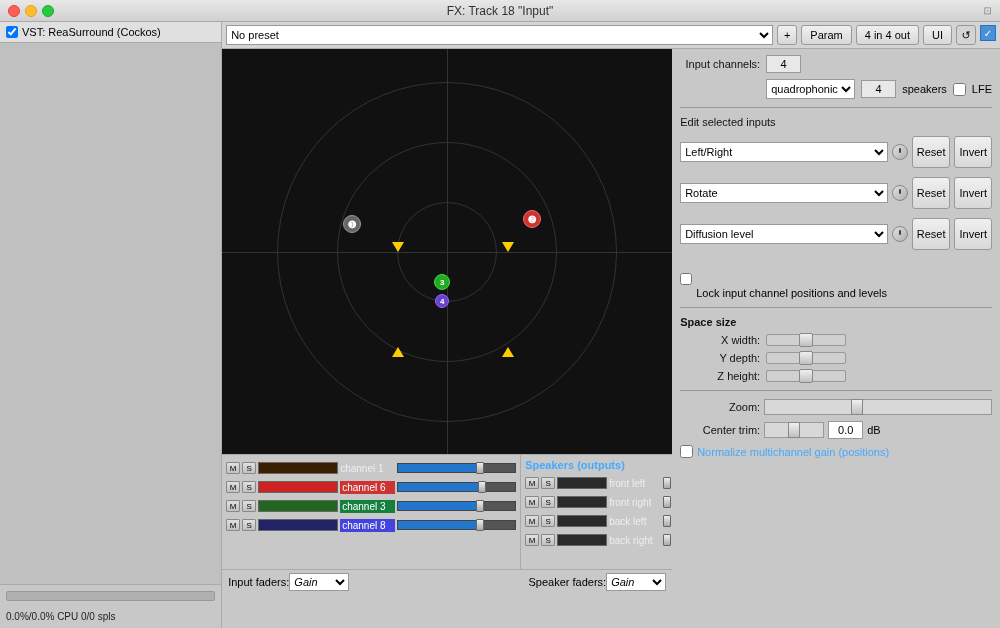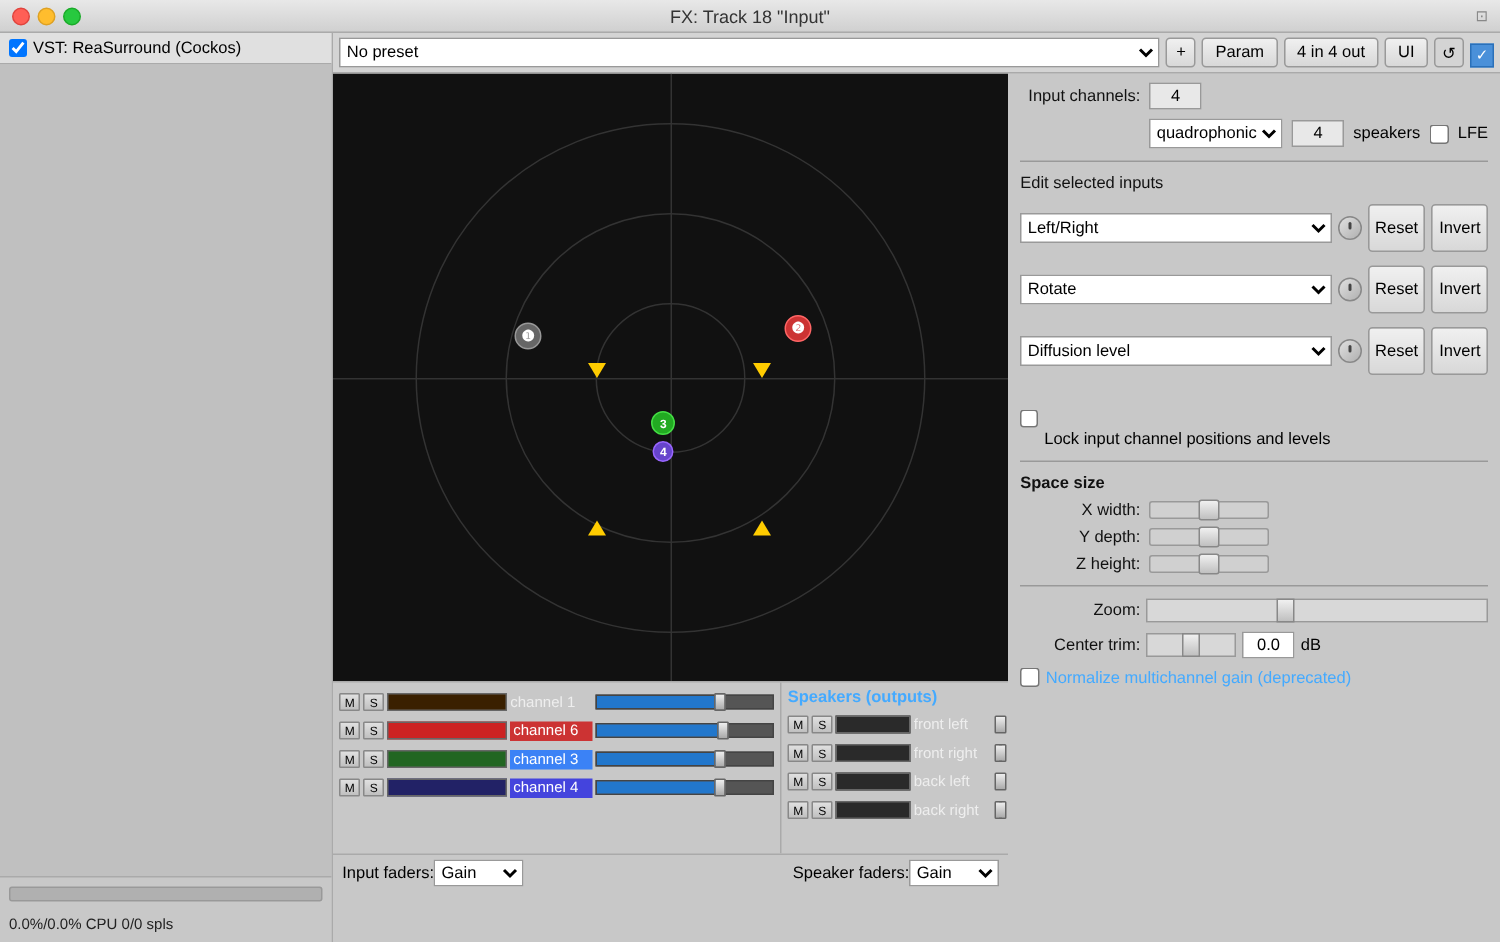--- a/index.html
+++ b/index.html
@@ -103,21 +103,21 @@
     .right-panel {
       flex: 1;
       display: flex;
       flex-direction: column;
       background: #c8c8c8;
     }
 
     
     .top-toolbar {
       display: flex;
-      align-items: flex-end;
+      align-items: flex-start;
       padding: 3px 4px;
       gap: 4px;
       border-bottom: 1px solid #aaa;
       background: #d4d4d4;
     }
     .preset-select-container {
       flex: 1;
     }
     .preset-select {
       width: 100%;
@@ -316,20 +316,21 @@
       border-top: 1px solid #aaa;
       height: 24px;
     }
     .fader-label { font-size: 11px; color: #000; }
     .fader-select {
       height: 18px;
       font-size: 11px;
       border: 1px solid #999;
       background: white;
       width: 60px;
+      font-style: italic;
     }
 
     
     .controls-panel {
       flex: 1;
       padding: 6px 8px;
       display: flex;
       flex-direction: column;
       gap: 6px;
       overflow-y: auto;
@@ -618,32 +619,32 @@
               <div class="fader-track">
                 <div class="fader-fill" style="width:72%;background:#2277cc;"></div>
                 <div class="fader-thumb" style="left:72%;"></div>
               </div>
             </div>
 
             <div class="channel-row">
               <div class="ms-btn">M</div>
               <div class="ms-btn">S</div>
               <div class="channel-color-bar" style="background:#226622;"></div>
-              <span class="channel-name" style="background:#3b82f6;color:white;padding:1px 2px;">channel 3</span>
+              <span class="channel-name" style="background:#15803d;color:white;padding:1px 2px;">channel 3</span>
               <div class="fader-track">
                 <div class="fader-fill" style="width:70%;background:#2277cc;"></div>
                 <div class="fader-thumb" style="left:70%;"></div>
               </div>
             </div>
 
             <div class="channel-row">
               <div class="ms-btn">M</div>
               <div class="ms-btn">S</div>
               <div class="channel-color-bar" style="background:#222266;"></div>
-              <span class="channel-name" style="background:#4444dd;color:white;padding:1px 2px;">channel 4</span>
+              <span class="channel-name" style="background:#4444dd;color:white;padding:1px 2px;">channel 8</span>
               <div class="fader-track">
                 <div class="fader-fill" style="width:70%;background:#2277cc;"></div>
                 <div class="fader-thumb" style="left:70%;"></div>
               </div>
             </div>
           </div>
 
           <div class="speakers-panel">
             <div class="io-title">Speakers (outputs)</div>
 
@@ -793,21 +794,21 @@
 
         <div class="center-trim-row">
           <span class="control-label">Center trim:</span>
           <input type="range" class="trim-slider" value="50" min="0" max="100" style="">
           <div class="trim-value">0.0</div>
           <span class="db-label">dB</span>
         </div>
 
         <div class="normalize-row">
           <input type="checkbox" style="">
-          <span class="normalize-label">Normalize multichannel gain (deprecated)</span>
+          <span class="normalize-label">Normalize multichannel gain (positions)</span>
         </div>
 
       </div>
 
     </div>
   </div>
 
 </div>
 
 </body></html>

